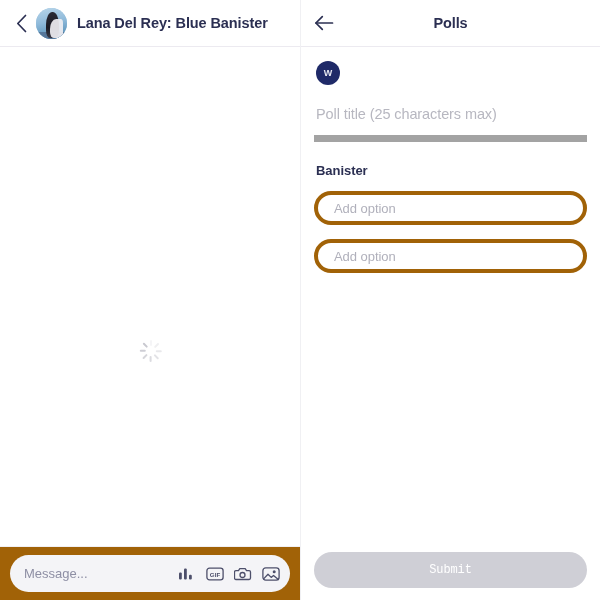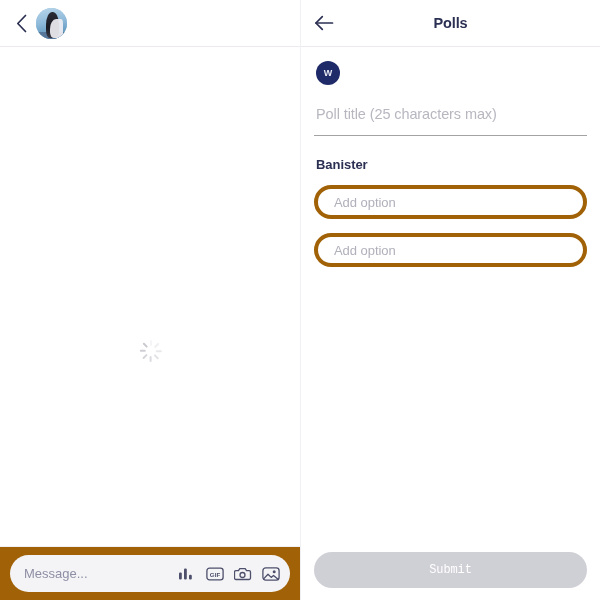--- a/index.html
+++ b/index.html
@@ -245,21 +245,21 @@
     font-size: 9px;
     font-weight: bold;
     display: flex;
     align-items: center;
     justify-content: center;
     margin-left: 2px;
     margin-bottom: 19px;
   }
 
   .poll-title-field {
-    border-bottom: 1px solid #a3a3a3;
+    border-bottom: 7px solid #a3a3a3;
     padding: 0 2px 11px 2px;
     margin-bottom: 10px;
     cursor: text;
   }
   .poll-title-placeholder {
     font-size: 14.5px;
     color: #b7b7c0;
     line-height: 20px;
     letter-spacing: -0.1px;
   }
@@ -328,20 +328,21 @@
       </div>
 
       <div class="avatar">
         <div class="sky"></div>
         <div class="ground"></div>
         <div class="figure"></div>
         <div class="figure2"></div>
       </div>
 
       <div class="chat-titles">
+        <div class="chat-title">Lana Del Rey: Blue Banister</div>
       </div>
     </div>
 
     <div class="chat-body">
       <div class="spinner">
         <i style="transform:rotate(0deg);opacity:.18"></i>
         <i style="transform:rotate(45deg);opacity:.30"></i>
         <i style="transform:rotate(90deg);opacity:.42"></i>
         <i style="transform:rotate(135deg);opacity:.54"></i>
         <i style="transform:rotate(180deg);opacity:.66"></i>

